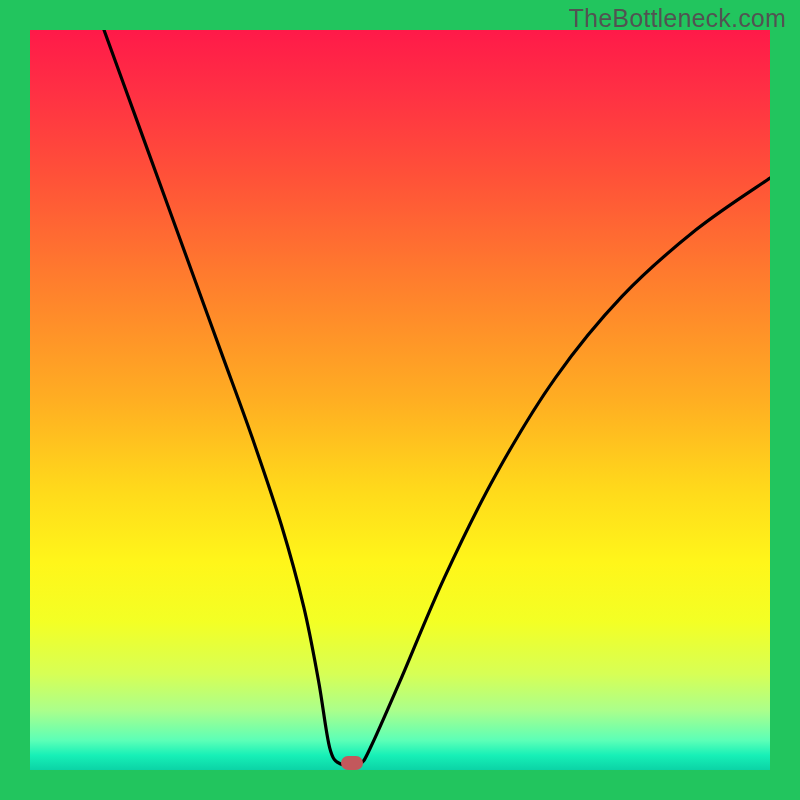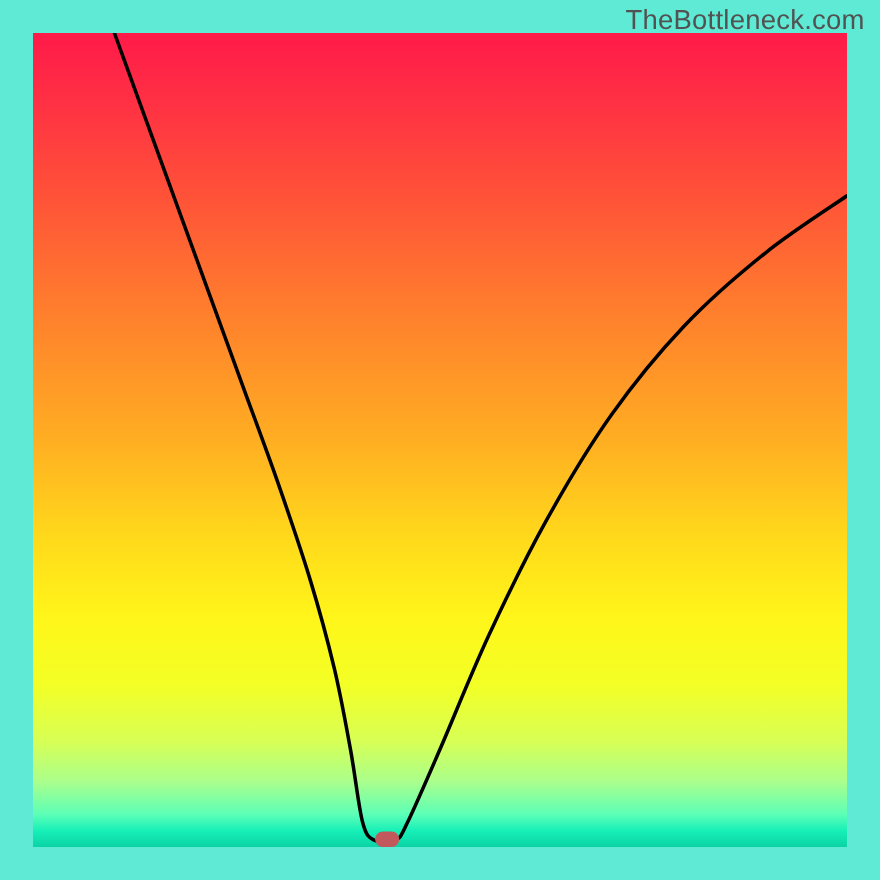--- a/index.html
+++ b/index.html
@@ -8,21 +8,21 @@
     width: 800px;
     height: 800px;
     overflow: hidden;
     background: #000;
     font-family: Arial, Helvetica, sans-serif;
   }
   .frame {
     position: relative;
     width: 800px;
     height: 800px;
-    background: #5eead4;
+    background: #22c55e;
   }
   .watermark {
     position: absolute;
     top: 4px;
     right: 14px;
     color: #525252;
     font-size: 25px;
     font-weight: 500;
     letter-spacing: 0.2px;
     z-index: 20;

